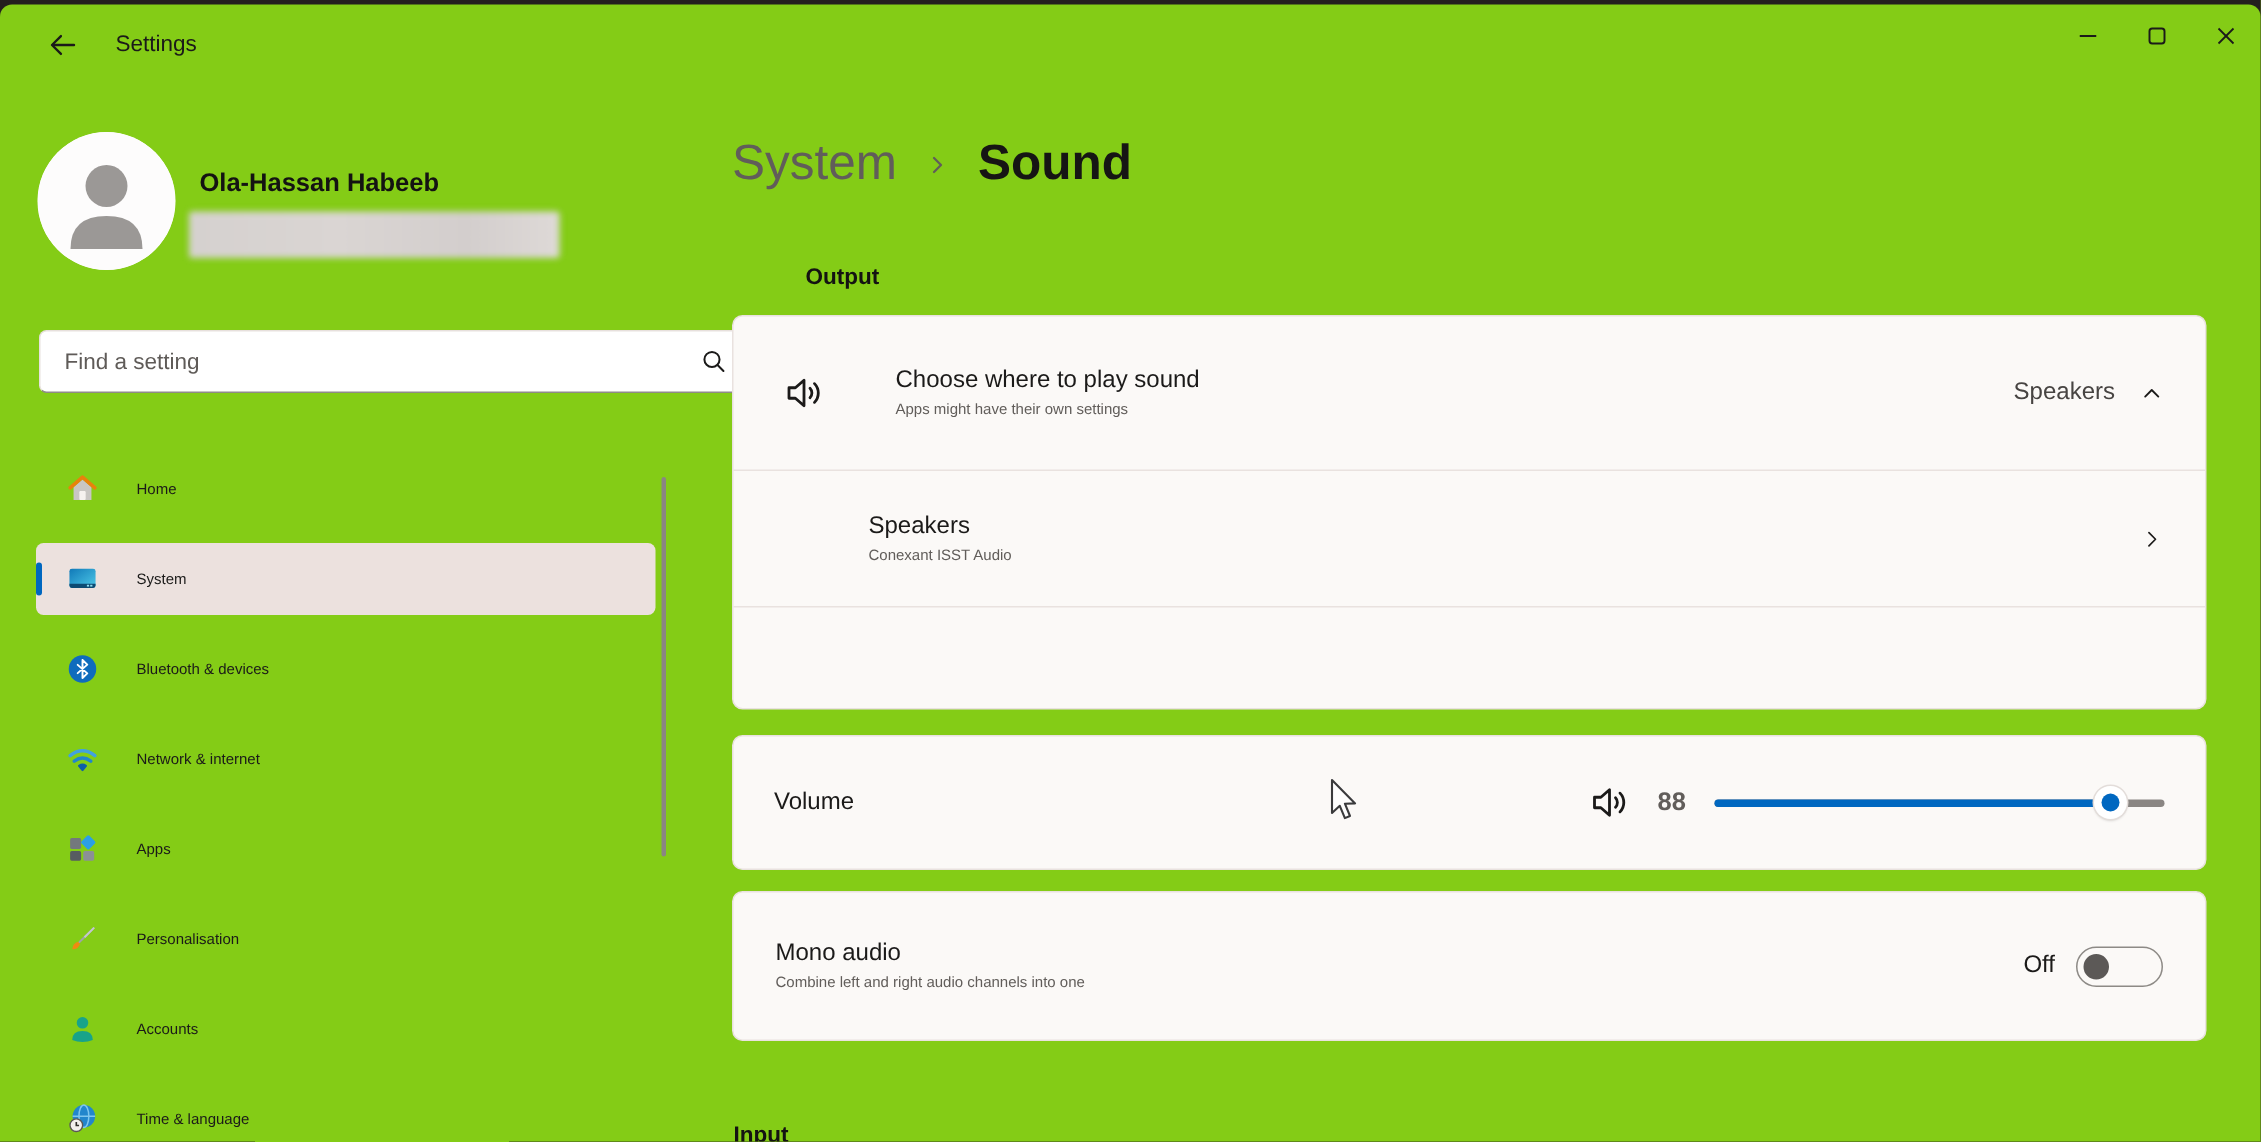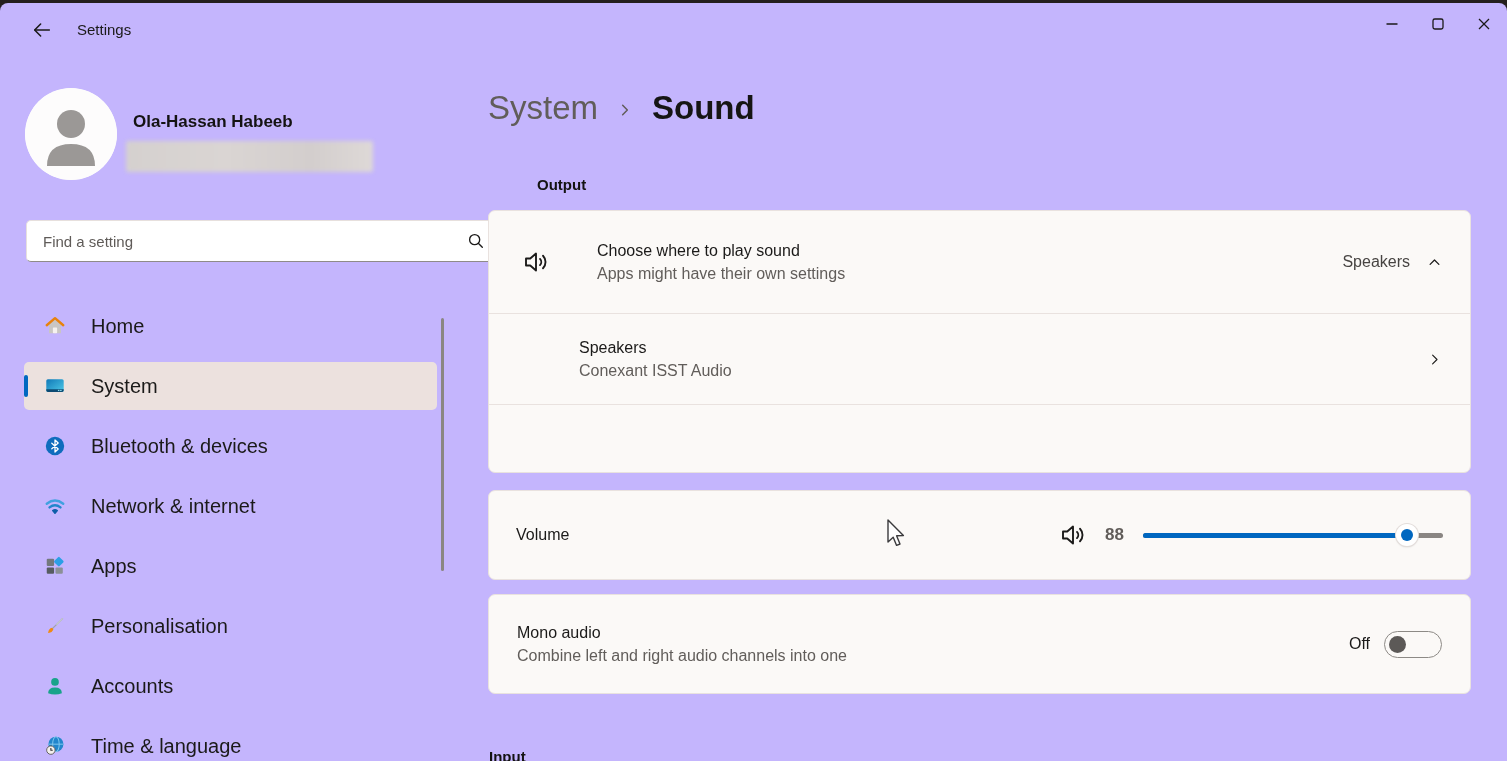--- a/index.html
+++ b/index.html
@@ -1,21 +1,21 @@
 <!DOCTYPE html>
 <html><head>
 <meta charset="utf-8">
 <title>Settings</title>
 <style>
   * { margin:0; padding:0; box-sizing:border-box; }
   html,body { width:1507px; height:761px; overflow:hidden; background:#241f1e;
     font-family:"Liberation Sans","DejaVu Sans",sans-serif; }
   #window {
     position:absolute; left:0; top:3px; width:1507px; height:758px;
-    background:#c4b5fd; border-radius:8px 8px 0 0; overflow:hidden;
+    background:#84cc16; border-radius:8px 8px 0 0; overflow:hidden;
     color:#1b1a19;
   }
   
   .titlebar { position:absolute; left:0; top:0; width:100%; height:56px; }
   .back-btn { position:absolute; left:22px; top:10px; width:40px; height:34px;
     display:flex; align-items:center; justify-content:center; border-radius:5px; cursor:pointer; }
   .app-title { position:absolute; left:77px; top:18px; font-size:15px; color:#1b1a19; }
   .win-controls { position:absolute; right:0; top:0; height:46px; display:flex; }
   .win-btn { width:46px; height:42px; display:flex; align-items:center; justify-content:center; cursor:pointer; }
   
@@ -33,36 +33,36 @@
     font-size:15px; color:#1b1a19; font-family:inherit; }
   .searchbox input::placeholder { color:#5f5b58; opacity:1; }
   .nav { position:absolute; left:24px; top:243px; width:413px; }
   .nav-item { position:relative; height:48px; margin-bottom:12px; border-radius:5px;
     display:flex; align-items:center; cursor:pointer; }
   .nav-item.selected { background:#ece1de; }
   .nav-item .accent-pill { display:none; }
   .nav-item.selected .accent-pill { display:block; position:absolute; left:0; top:13px;
     width:3.5px; height:22px; border-radius:2px; background:#0067c0; }
   .nav-icon { width:22px; height:22px; margin-left:20px; margin-right:25px; flex:none; }
-  .nav-label { font-size:20px; color:#1b1a19; }
+  .nav-label { font-size:10px; color:#1b1a19; }
   .side-scrollbar { position:absolute; left:441px; top:259px; width:3px; height:253px;
     border-radius:2px; background:#8a8683; }
   
   .main { position:absolute; left:488px; top:56px; width:983px; bottom:0; }
   .breadcrumb { position:absolute; left:0; top:30px; display:flex; align-items:center; }
   .crumb-parent { font-size:33px; color:#615d5a; cursor:pointer; }
   .crumb-sep { margin:4px 20px 0 20px; }
   .crumb-current { font-size:33px; font-weight:700; color:#161514; }
   .section-header { position:absolute; left:1px; font-size:15px; font-weight:700; color:#141312; }
   .card { position:absolute; left:0; width:983px; background:#fbf9f7;
     border:1px solid #e9e2df; border-radius:7px; }
   .row { position:relative; display:flex; align-items:center; }
   .divider { height:1px; background:#e9e2df; margin:0; }
   .row-title { font-size:16px; color:#1b1a19; }
-  .row-sub { font-size:16px; color:#615d5a; margin-top:5px; }
+  .row-sub { font-size:10px; color:#615d5a; margin-top:5px; }
   .value-text { font-size:16px; color:#474442; }
   .btn { background:#fefdfc; border:1px solid #e4dedb; border-bottom-color:#d2ccc8;
     border-radius:5px; font-size:15px; color:#1b1a19; padding:0; cursor:pointer;
     font-family:inherit; }
   
   .slider { position:relative; width:300px; height:22px; }
   .slider-track { position:absolute; left:0; right:0; top:9px; height:4.5px; border-radius:3px; background:#8a8683; }
   .slider-fill { position:absolute; left:0; top:9px; height:4.5px; border-radius:3px; background:#0067c0; }
   .slider-handle { position:absolute; top:0; width:22px; height:22px; margin-left:-11px;
     background:#ffffff; border-radius:50%; box-shadow:0 0 0 1px #e3ddda, 0 1px 2px rgba(0,0,0,.18); }

